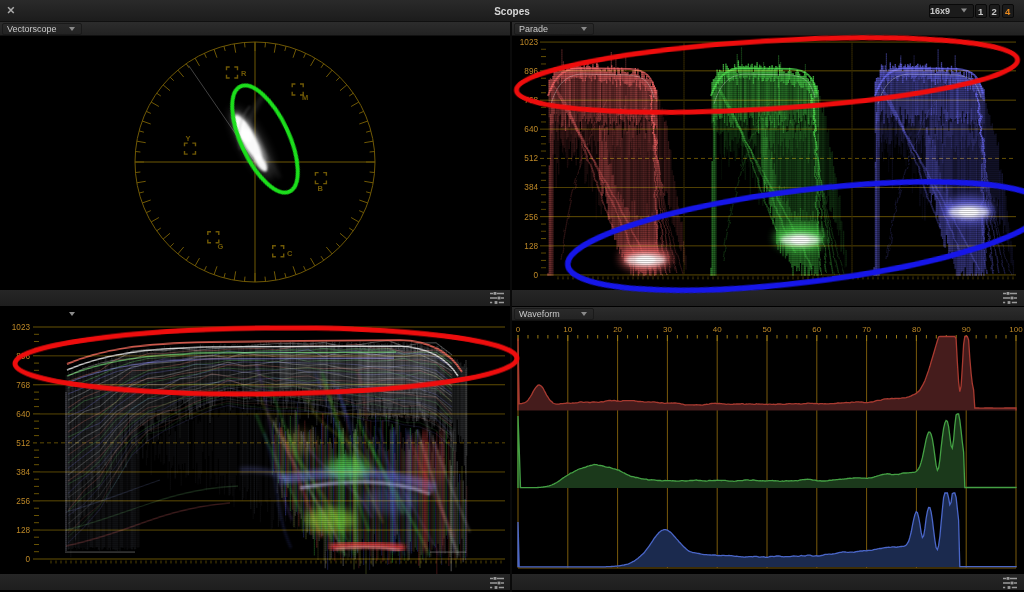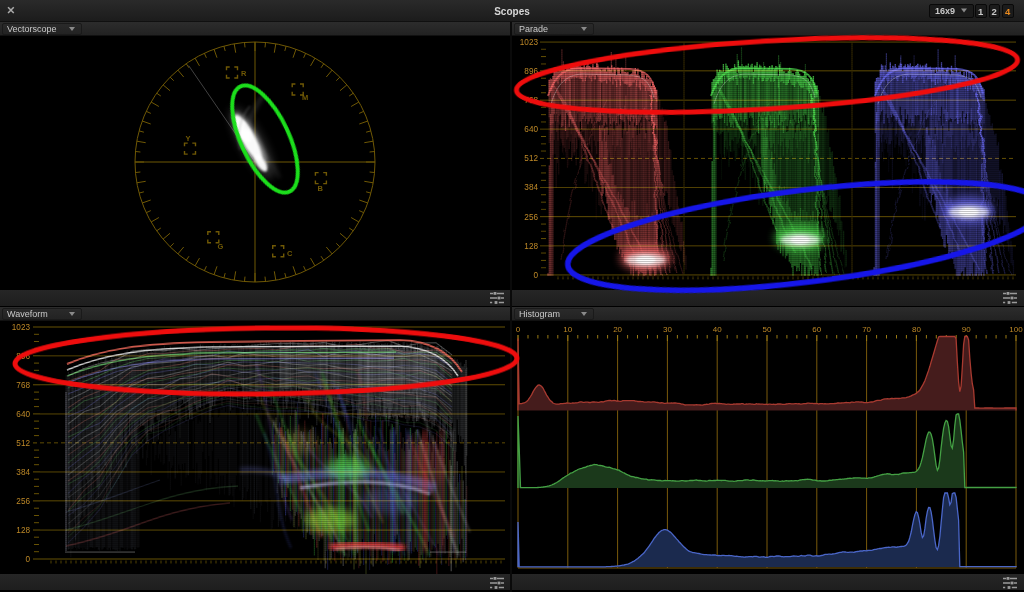--- a/index.html
+++ b/index.html
@@ -7,35 +7,32 @@
 .bar{position:absolute;left:0;width:1024px;background:linear-gradient(#2a2a2a,#1c1c1c);}
 .hdr{position:absolute;height:14px;background:linear-gradient(#2c2c2c,#222);border-bottom:1px solid #111;}
 .hdrlbl{position:absolute;top:1px;left:2px;height:12px;width:80px;background:linear-gradient(#2a2a2a,#232323);
   border:1px solid #1a1a1a;border-radius:2px;color:#c9c9c9;font-size:9px;font-weight:normal;line-height:11px;padding-left:4px;}
 .foot{position:absolute;height:16px;background:linear-gradient(#262626,#1e1e1e);}
 </style></head><body>
 <div id="app">
 <div class="bar" style="top:0;height:22px;border-bottom:1px solid #101010;"></div>
     <div style="position:absolute;top:3.5px;left:6.5px;color:#aaa;font-size:10.5px;font-weight:bold;">✕</div>
     <div style="position:absolute;top:5.5px;left:0;width:1024px;text-align:center;color:#d6d6d6;font-size:10px;font-weight:bold;">Scopes</div>
-    <div style="position:absolute;top:3.5px;left:929px;width:45px;height:14px;background:#1b1b1b;border:1px solid #090909;border-radius:2px;color:#c8c8c8;font-size:9px;font-weight:bold;line-height:13px;padding-left:5px;">16x9</div>
+    <div style="position:absolute;top:3.5px;left:929px;width:45px;height:14px;background:#1b1b1b;border:1px solid #090909;border-radius:2px;color:#c8c8c8;font-size:9px;font-weight:bold;line-height:13px;">16x9</div>
     <div style="position:absolute;top:3.5px;left:975px;width:11.5px;height:14px;background:#1b1b1b;border:1px solid #090909;border-radius:2px;color:#c8c8c8;font-size:9.5px;font-weight:bold;line-height:13px;text-align:center;">1</div>
     <div style="position:absolute;top:3.5px;left:988.5px;width:11.5px;height:14px;background:#1b1b1b;border:1px solid #090909;border-radius:2px;color:#c8c8c8;font-size:9.5px;font-weight:bold;line-height:13px;text-align:center;">2</div>
     <div style="position:absolute;top:3.5px;left:1002px;width:11.5px;height:14px;background:#1b1b1b;border:1px solid #090909;border-radius:2px;color:#e8891d;font-size:9.5px;font-weight:bold;line-height:13px;text-align:center;">4</div>
     <div class="hdr" style="top:22px;left:0;width:510px;">
       <div class="hdrlbl">Vectorscope</div>
     </div>
     <div class="hdr" style="top:22px;left:512px;width:512px;padding-left:21px;">
       <div class="hdrlbl">Parade</div>
     </div>
-    <div class="hdr" style="top:307px;left:0;width:510px;">
+    <div class="hdr" style="top:307px;left:512px;width:512px;">
       <div class="hdrlbl">Waveform</div>
-    </div>
-    <div class="hdr" style="top:307px;left:512px;width:512px;">
-      <div class="hdrlbl">Histogram</div>
     </div>
     <div class="foot" style="top:290px;left:0;width:510px;"></div>
     <div class="foot" style="top:290px;left:512px;width:512px;"></div>
     <div class="foot" style="top:574px;left:0;width:510px;"></div>
     <div class="foot" style="top:574px;left:512px;width:512px;"></div>
     <div style="position:absolute;top:22px;left:510px;width:2px;height:570px;background:#0a0a0a;"></div>
     <svg width="1024" height="592" style="position:absolute;top:0;left:0;">
       <defs>
 <filter id="b05" x="-20%" y="-20%" width="140%" height="140%">
           <feGaussianBlur stdDeviation="0.5"></feGaussianBlur>

